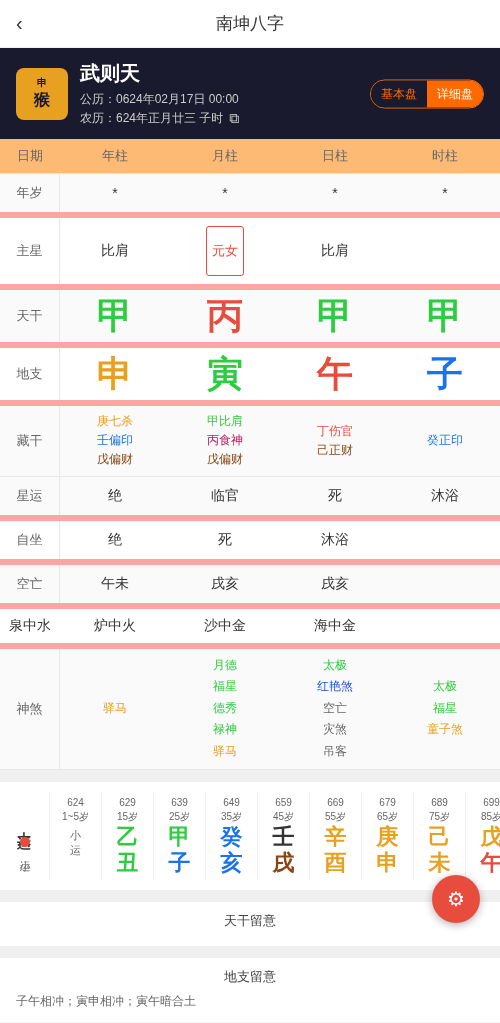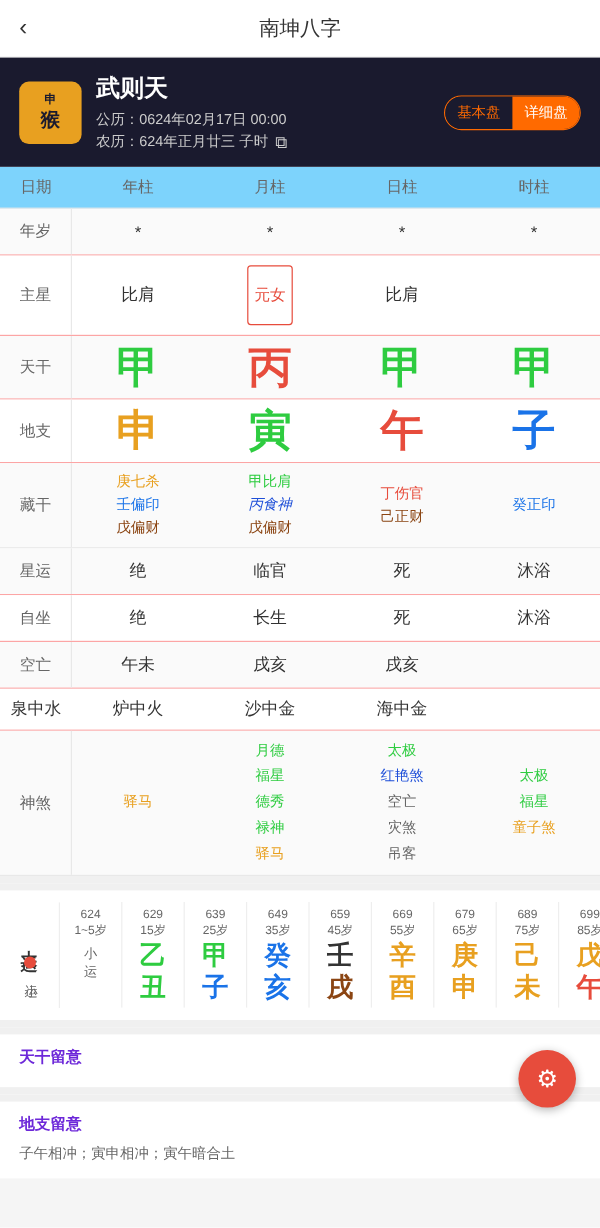--- a/index.html
+++ b/index.html
@@ -118,34 +118,34 @@
     .main-table {
       background: #fff;
       margin: 0;
     }
 
     
     .col-headers {
       display: grid;
       grid-template-columns: 60px 1fr 1fr 1fr 1fr;
       border-bottom: 1px solid #e8e8e8;
-      background: #7dd3fc;
+      background: #fdba74;
     }
     .col-header {
       padding: 8px 0;
       text-align: center;
       font-size: 13px;
       color: #666;
     }
 
     
     .data-row {
       display: grid;
       grid-template-columns: 60px 1fr 1fr 1fr 1fr;
-      border-bottom: 1px solid #fca5a5;
+      border-bottom: 6px solid #fca5a5;
       background: #fff;
     }
     .data-row.alt {
       background: #fafafa;
     }
     .row-label {
       padding: 10px 0;
       text-align: center;
       font-size: 13px;
       color: #666;
@@ -256,23 +256,24 @@
     }
 
     
     .footer-section {
       background: #fff;
       border-top: 6px solid #f0f0f0;
       padding: 10px 16px;
     }
     .footer-title {
       font-size: 13px;
-      font-weight: bold;
-      color: #6d28d9;
+      font-weight: normal;
+      color: #404040;
       margin-bottom: 6px;
+      text-align: center;
     }
     .footer-content {
       font-size: 12px;
       color: #666;
       line-height: 1.6;
     }
 
     
     .fab {
       position: fixed;
@@ -384,21 +385,21 @@
 
   <div class="zang-row">
     <div class="row-label">藏干</div>
     <div class="zang-cell">
       <span style="color:#e8a020;">庚七杀</span>
       <span style="color:#1a73e8;">壬偏印</span>
       <span style="color:#8b4513;">戊偏财</span>
     </div>
     <div class="zang-cell">
       <span style="color:#2ecc40;">甲比肩</span>
-      <span style="color:#1d4ed8;font-style:italic;">丙食神</span>
+      <span style="color:#be185d;">丙食神</span>
       <span style="color:#8b4513;">戊偏财</span>
     </div>
     <div class="zang-cell">
       <span style="color:#e74c3c;">丁伤官</span>
       <span style="color:#8b4513;">己正财</span>
     </div>
     <div class="zang-cell">
       <span style="color:#1a73e8;">癸正印</span>
     </div>
   </div>
@@ -407,21 +408,20 @@
     <div class="row-label">星运</div>
     <div class="row-cell">绝</div>
     <div class="row-cell">临官</div>
     <div class="row-cell">死</div>
     <div class="row-cell">沐浴</div>
   </div>
 
   <div class="data-row">
     <div class="row-label">自坐</div>
     <div class="row-cell">绝</div>
-    <div class="row-cell">长生</div>
     <div class="row-cell">死</div>
     <div class="row-cell">沐浴</div>
   </div>
 
   <div class="data-row alt">
     <div class="row-label">空亡</div>
     <div class="row-cell">午未</div>
     <div class="row-cell">戌亥</div>
     <div class="row-cell">戌亥</div>
   </div>

